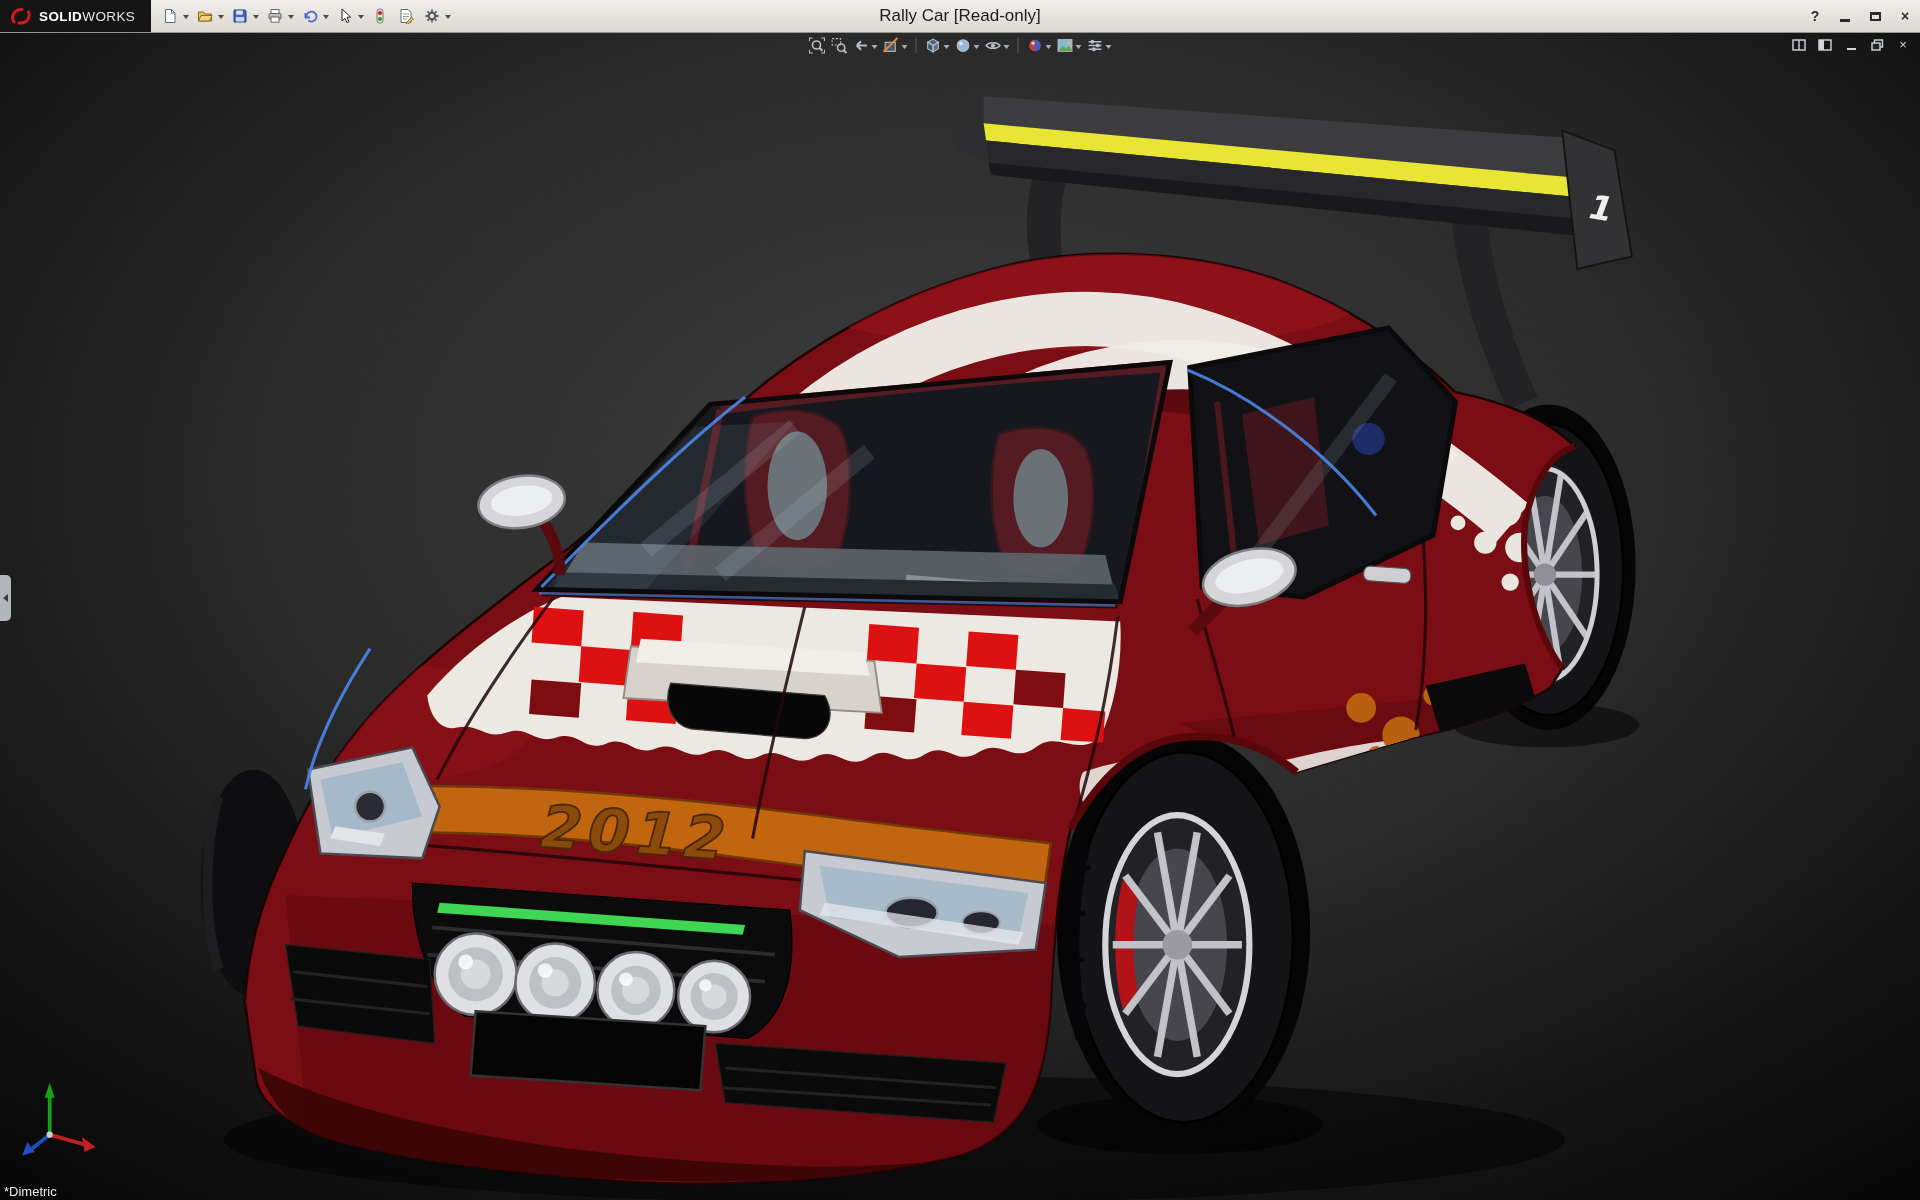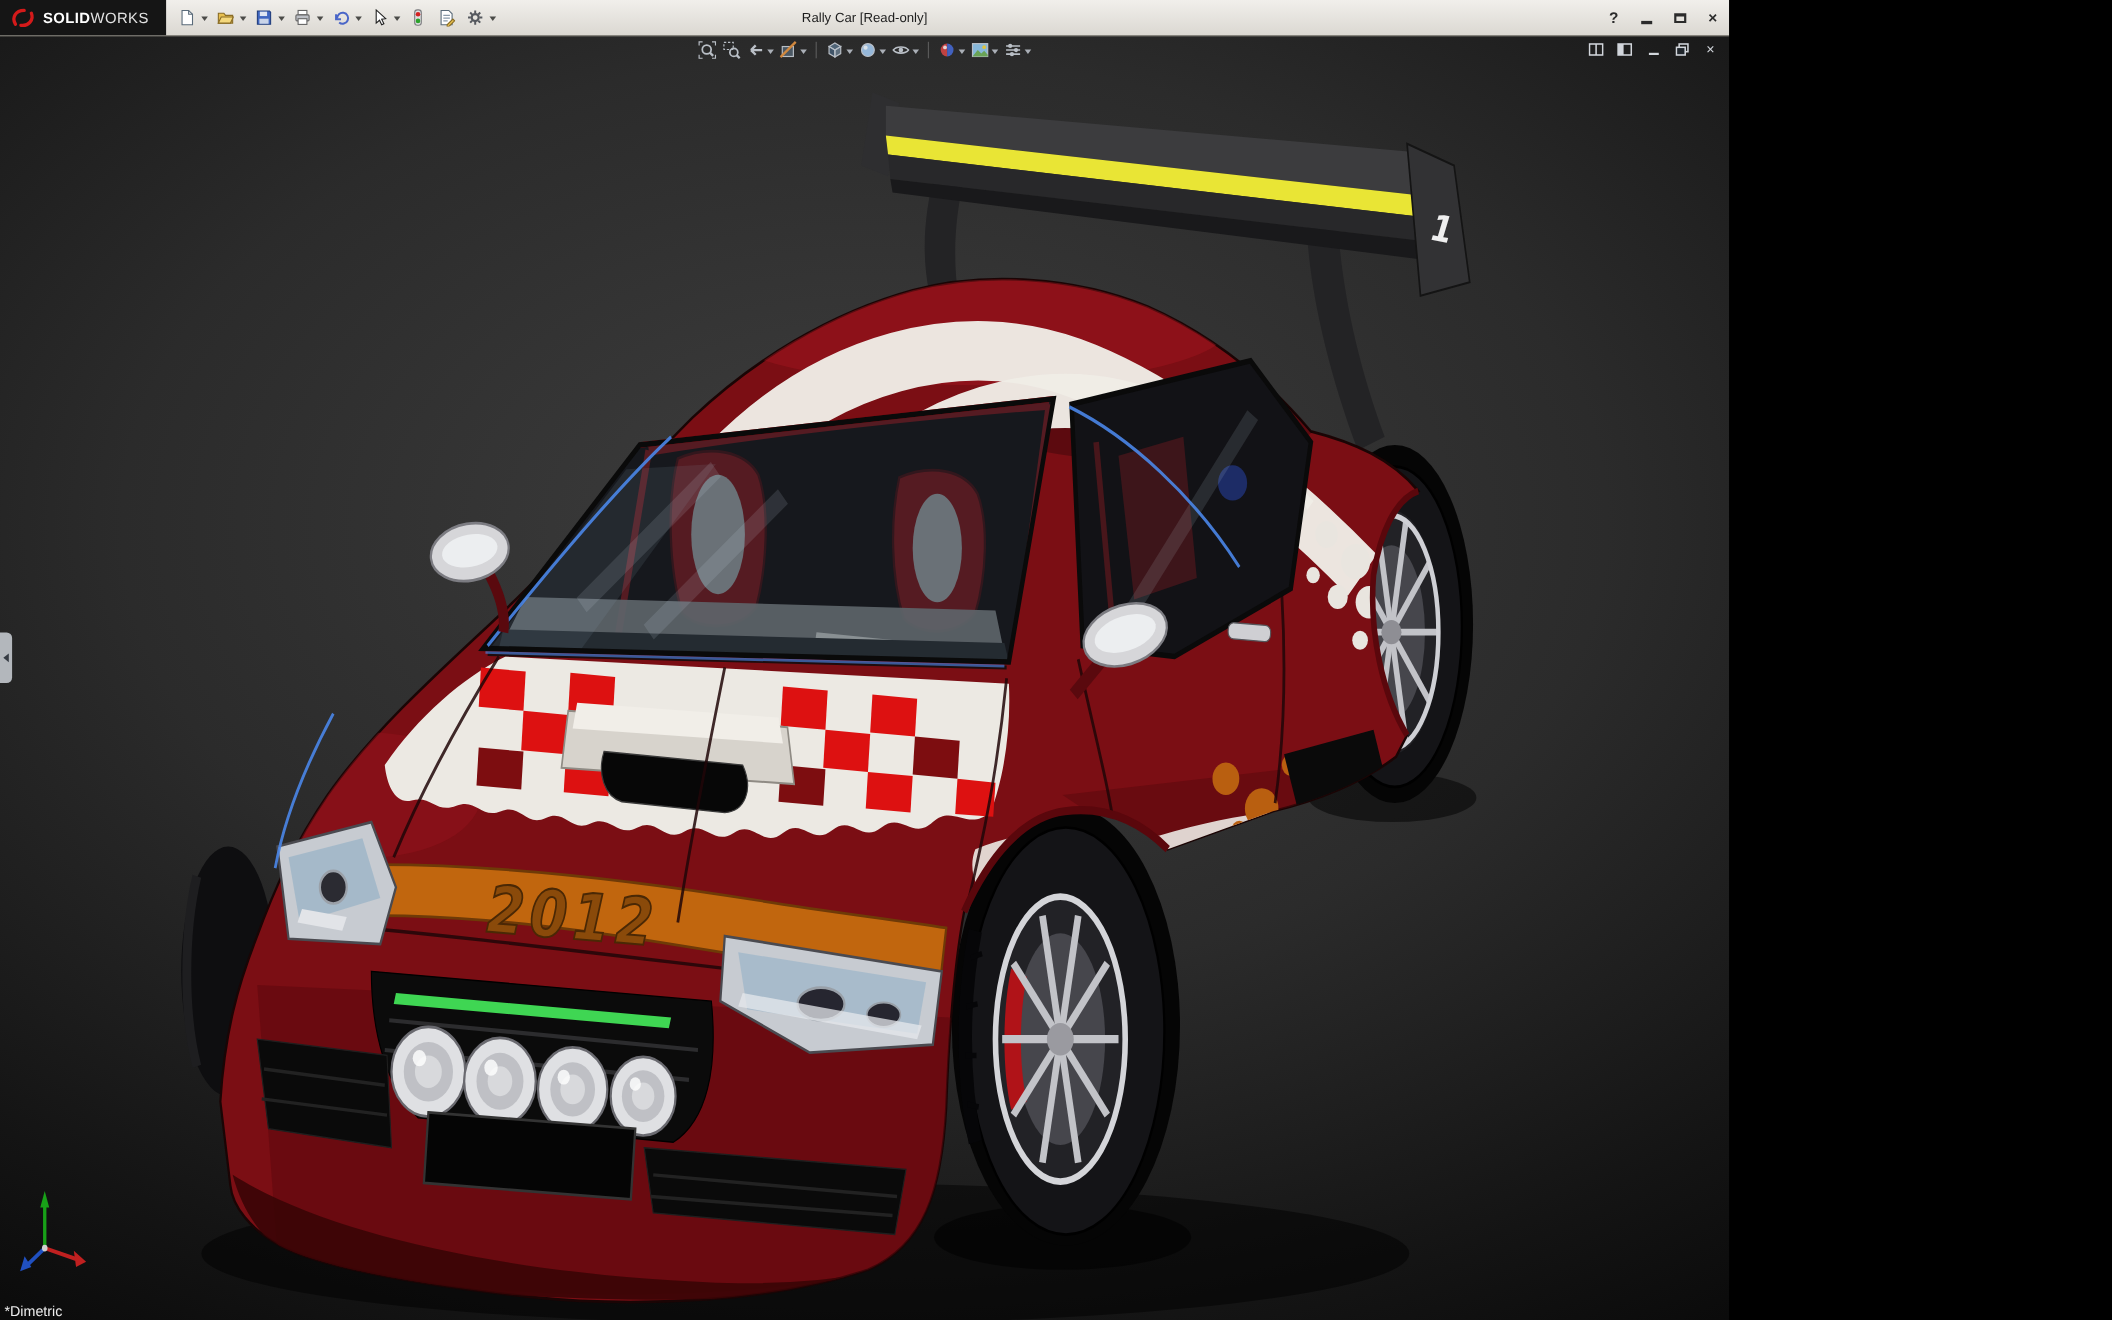--- a/index.html
+++ b/index.html
@@ -1,32 +1,32 @@
 <!DOCTYPE html>
 <html><head>
 <meta charset="utf-8">
 <style>
   html,body{margin:0;padding:0;background:#000;font-family:"Liberation Sans",sans-serif;}
-  .app{position:relative;width:1572px;height:1200px;overflow:hidden;background:#000;}
+  .app{position:relative;width:1920px;height:1200px;overflow:hidden;background:#000;}
 
   
   .titlebar{position:absolute;top:0;left:0;right:0;height:32px;
     background:linear-gradient(#f1efeb,#dbd8d2);border-bottom:1px solid #97948c;
     display:flex;align-items:center;z-index:30;}
   .logo{height:100%;background:#151515;display:flex;align-items:center;padding:0 16px 0 10px;gap:7px;flex:0 0 auto;}
   .brand{color:#fff;font-size:13.5px;letter-spacing:.4px;white-space:nowrap;}
   .brand .b{font-weight:bold;color:#ffffff;}
   .brand .l{font-weight:normal;color:#e3e3e3;}
   .tools{display:flex;align-items:center;padding:0 6px;gap:0;}
   .tool-group{display:flex;align-items:center;margin:0 1px;}
   .tool{width:24px;height:24px;display:flex;align-items:center;justify-content:center;border-radius:3px;}
   .caret{width:0;height:0;border-left:3.5px solid transparent;border-right:3.5px solid transparent;
     border-top:4px solid #4b4b48;margin:2px 2px 0 1px;}
   .title{position:absolute;left:50%;top:0;transform:translateX(-50%);line-height:32px;
-    font-size:12px;color:#1d1d1d;white-space:nowrap;}
+    font-size:17px;color:#1d1d1d;white-space:nowrap;}
   .winctl{margin-left:auto;display:flex;align-items:center;height:100%;}
   .winbtn{width:30px;height:100%;display:flex;align-items:center;justify-content:center;
     font-size:14px;font-weight:bold;color:#2b2b2b;}
   .min-shape{width:10px;height:3px;background:#2b2b2b;margin-top:9px;}
   .max-shape{width:11px;height:9px;border:2px solid #2b2b2b;border-top-width:3px;box-sizing:border-box;}
 
   
   .viewport{position:absolute;top:32px;left:0;right:0;bottom:0;
     background:radial-gradient(ellipse 1500px 950px at 50% 38%, #3e3e3e 0%, #2b2b2b 45%, #141414 78%, #060606 100%);}
   .scene{position:absolute;inset:0;width:100%;height:100%;display:block;}

